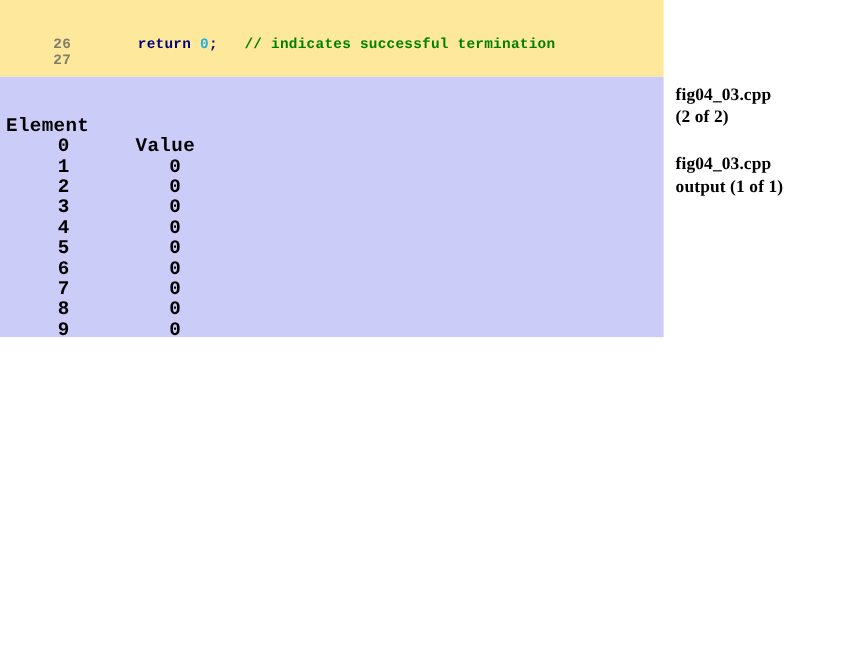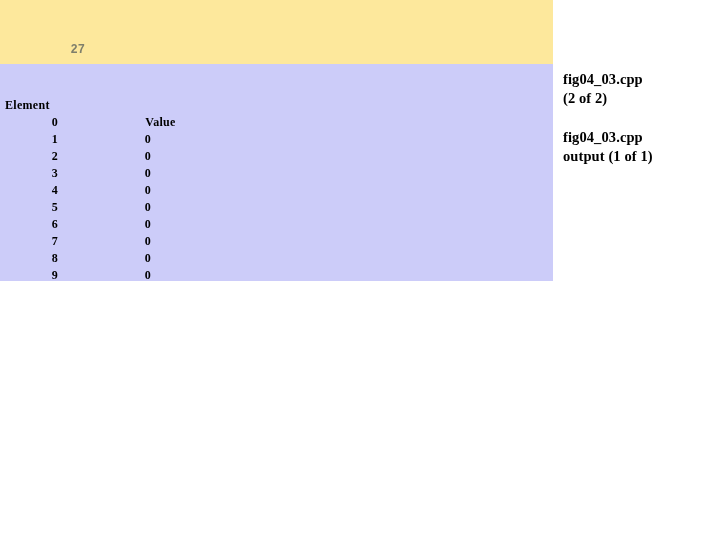--- a/index.html
+++ b/index.html
@@ -70,22 +70,22 @@
     width: 553px;
     height: 217px;
     background: #ccccf9;
     overflow: hidden;
   }
 
   .out-line {
     position: absolute;
     left: 0;
     white-space: pre;
-    font-family: Liberation Serif, serif;
-    font-size: 12px;
+    font-family: Liberation Mono, monospace;
+    font-size: 16px;
     font-weight: bold;
     color: #000000;
     height: 17px;
     line-height: 17px;
     letter-spacing: 0.3px;
   }
 
   .col-elem {
     position: absolute;
     left: 0px;
@@ -97,21 +97,21 @@
     left: 58px;
     width: 93px;
     text-align: right;
   }
   .hdr .col-elem {
     text-align: left;
     padding-left: 5px;
     width: 53px;
   }
   .hdr .col-val {
-    text-align: center;
+    text-align: left;
     padding-left: 55px;
     width: 95px;
   }
 
   
   .caption {
     position: absolute;
     font-family: Liberation Serif, serif;
     font-size: 14.5px;
     font-weight: bold;
@@ -123,22 +123,25 @@
   #caption-code   { left: 563px; top: 70px;  width: 150px; }
   #caption-output { left: 563px; top: 128px; width: 150px; }
 </style>
 </head>
 <body>
 
 <div id="slide">
 
   <div id="code-panel">
 
-
-    <div class="code-line" style="top:25px;padding-left:26px;">
+    <div class="code-line" style="top:12px;">
+      <span class="ln">26</span><span class="plain">      </span><span class="kw">return</span><span class="plain"> </span><span class="num">0</span><span class="punct">;</span><span class="plain">   </span><span class="cmt">// indicates successful termination</span>
+    </div>
+
+    <div class="code-line" style="top:25px;">
       <span class="ln">27</span><span class="plain"></span><span class="kw"></span><span class="punct"></span><span class="cmt"></span>
     </div>
 
     <div class="code-line" style="top:46px;">
       <span class="ln">28</span>
     </div>
 
   </div>
 
   <div id="output-panel">

